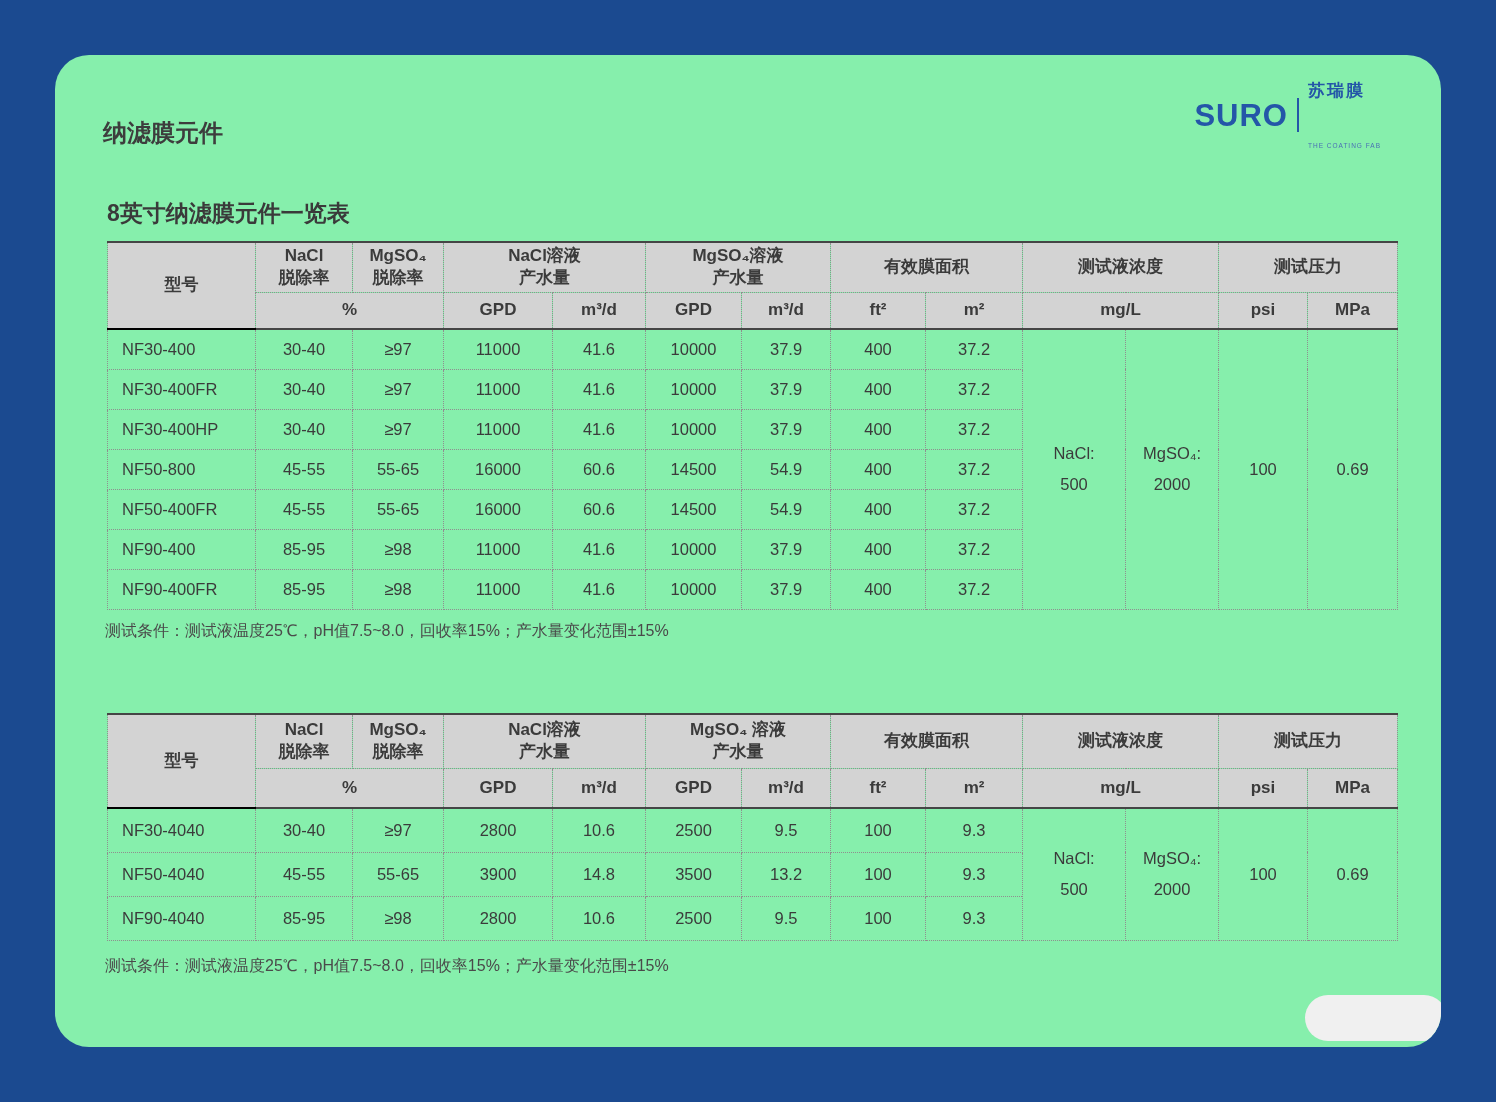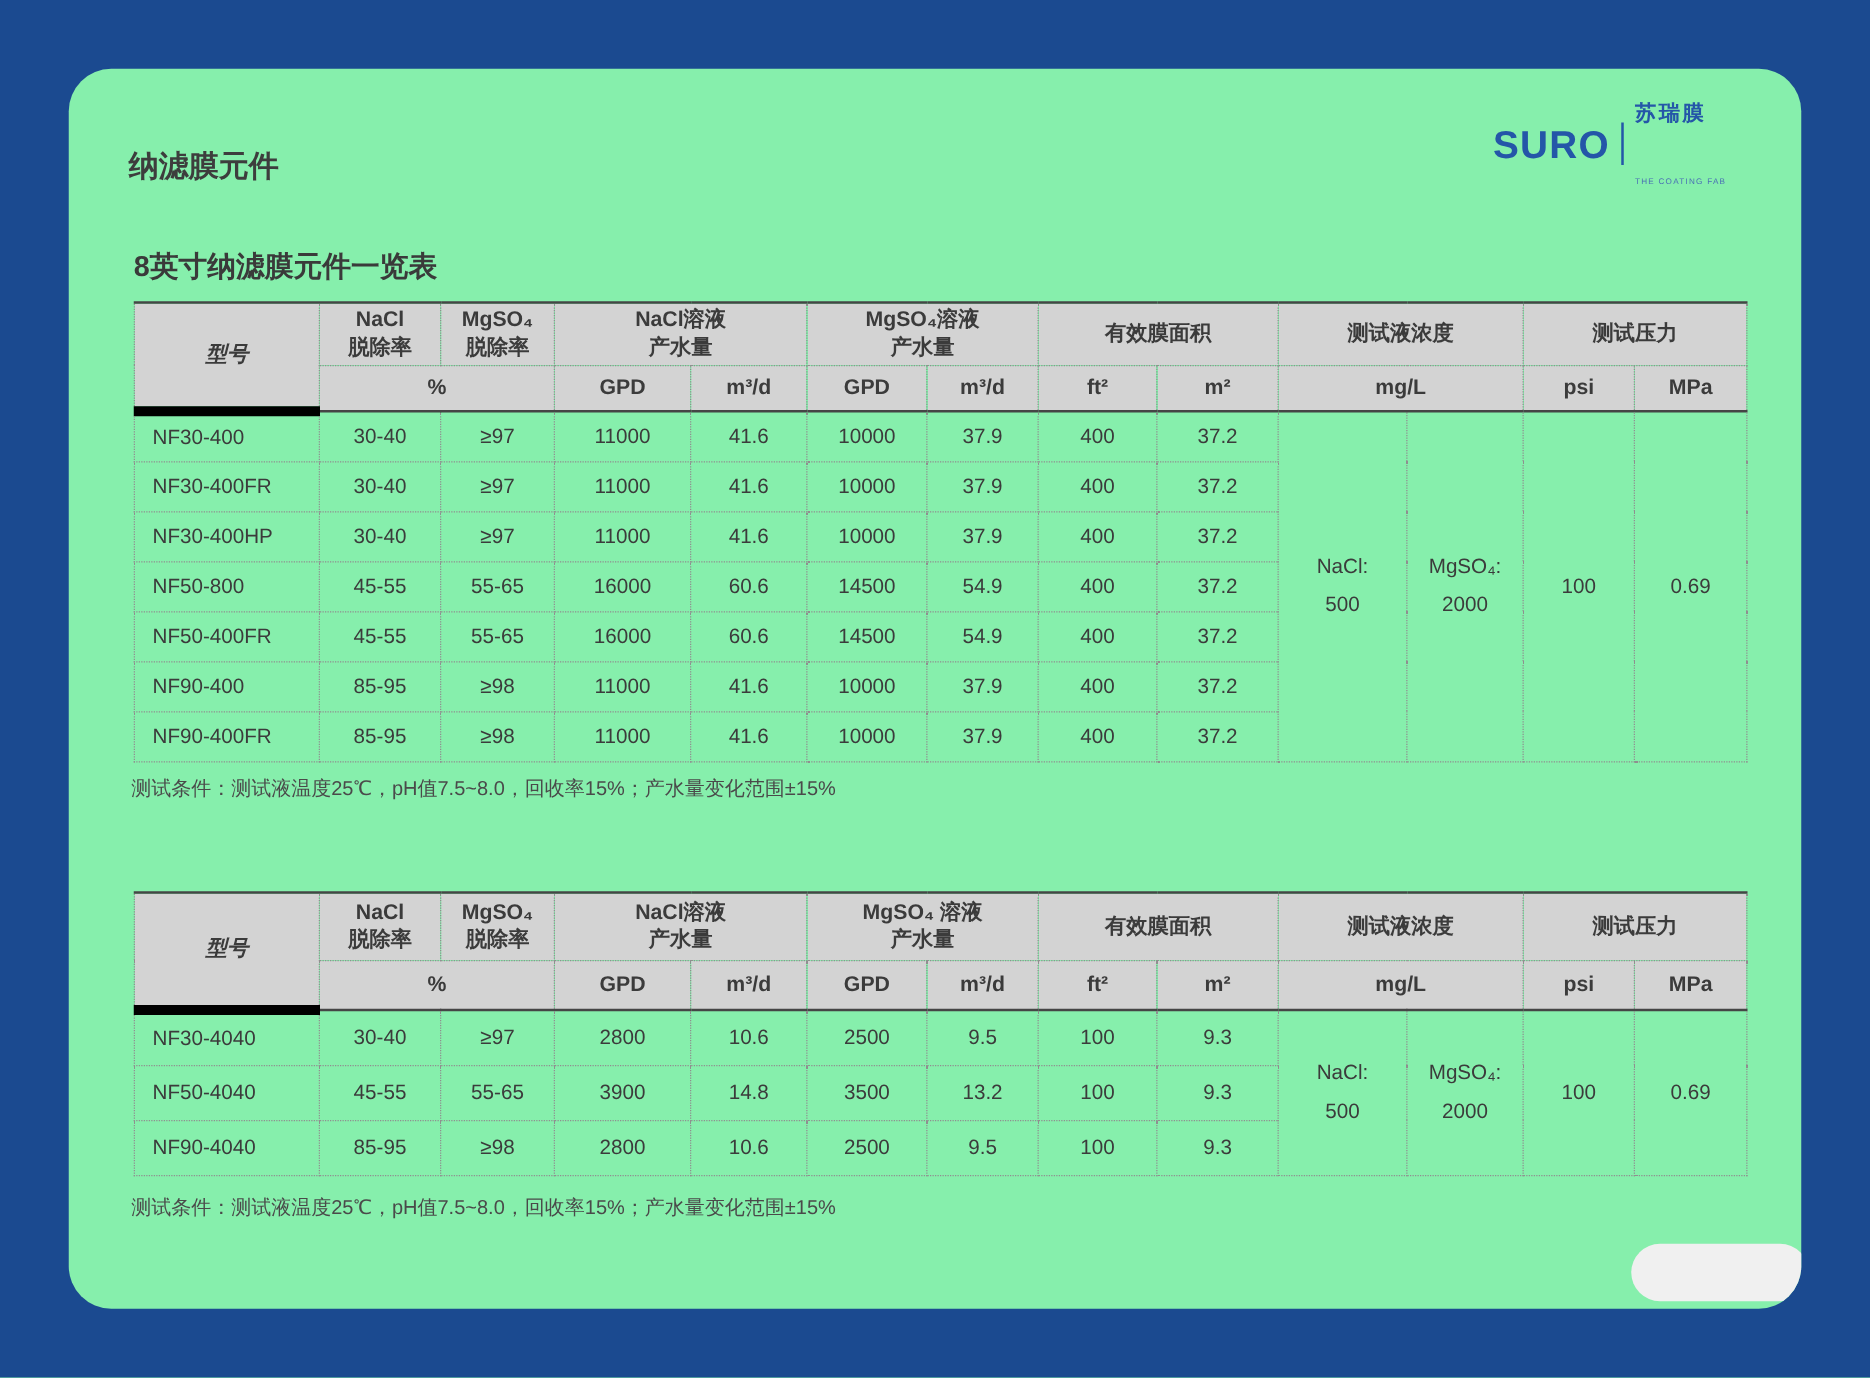--- a/index.html
+++ b/index.html
@@ -45,21 +45,21 @@
 
   .spec th, .spec td {
     border:1px dotted #8f8f8f;
     text-align:center; vertical-align:middle;
     font-size:16.5px; color:#3b3b3b;
     overflow:hidden;
   }
   .spec thead th { background:#d3d3d3; font-size:17px; font-weight:bold; line-height:1.3; }
   .spec tr.row-groups th { border-top:2px solid #454545; height:50px; }
   .spec tr.row-units th  { border-bottom:2px solid #454545; height:37px; }
-  .spec th.span-both     { border-bottom:8px solid #000000;font-style:italic; }
+  .spec th.span-both     { border-bottom:2px solid #000000; }
   .tbl-2 tr.row-groups th { height:54px; }
   .tbl-2 tr.row-units th  { height:40px; }
 
   .tbl-1 tbody tr { height:40px; }
   .tbl-2 tbody tr { height:44px; }
 
   .spec td.model { text-align:left; padding-left:14px; }
   .pre { white-space:pre-line; }
   .spec td.merged { line-height:1.9; }
 

